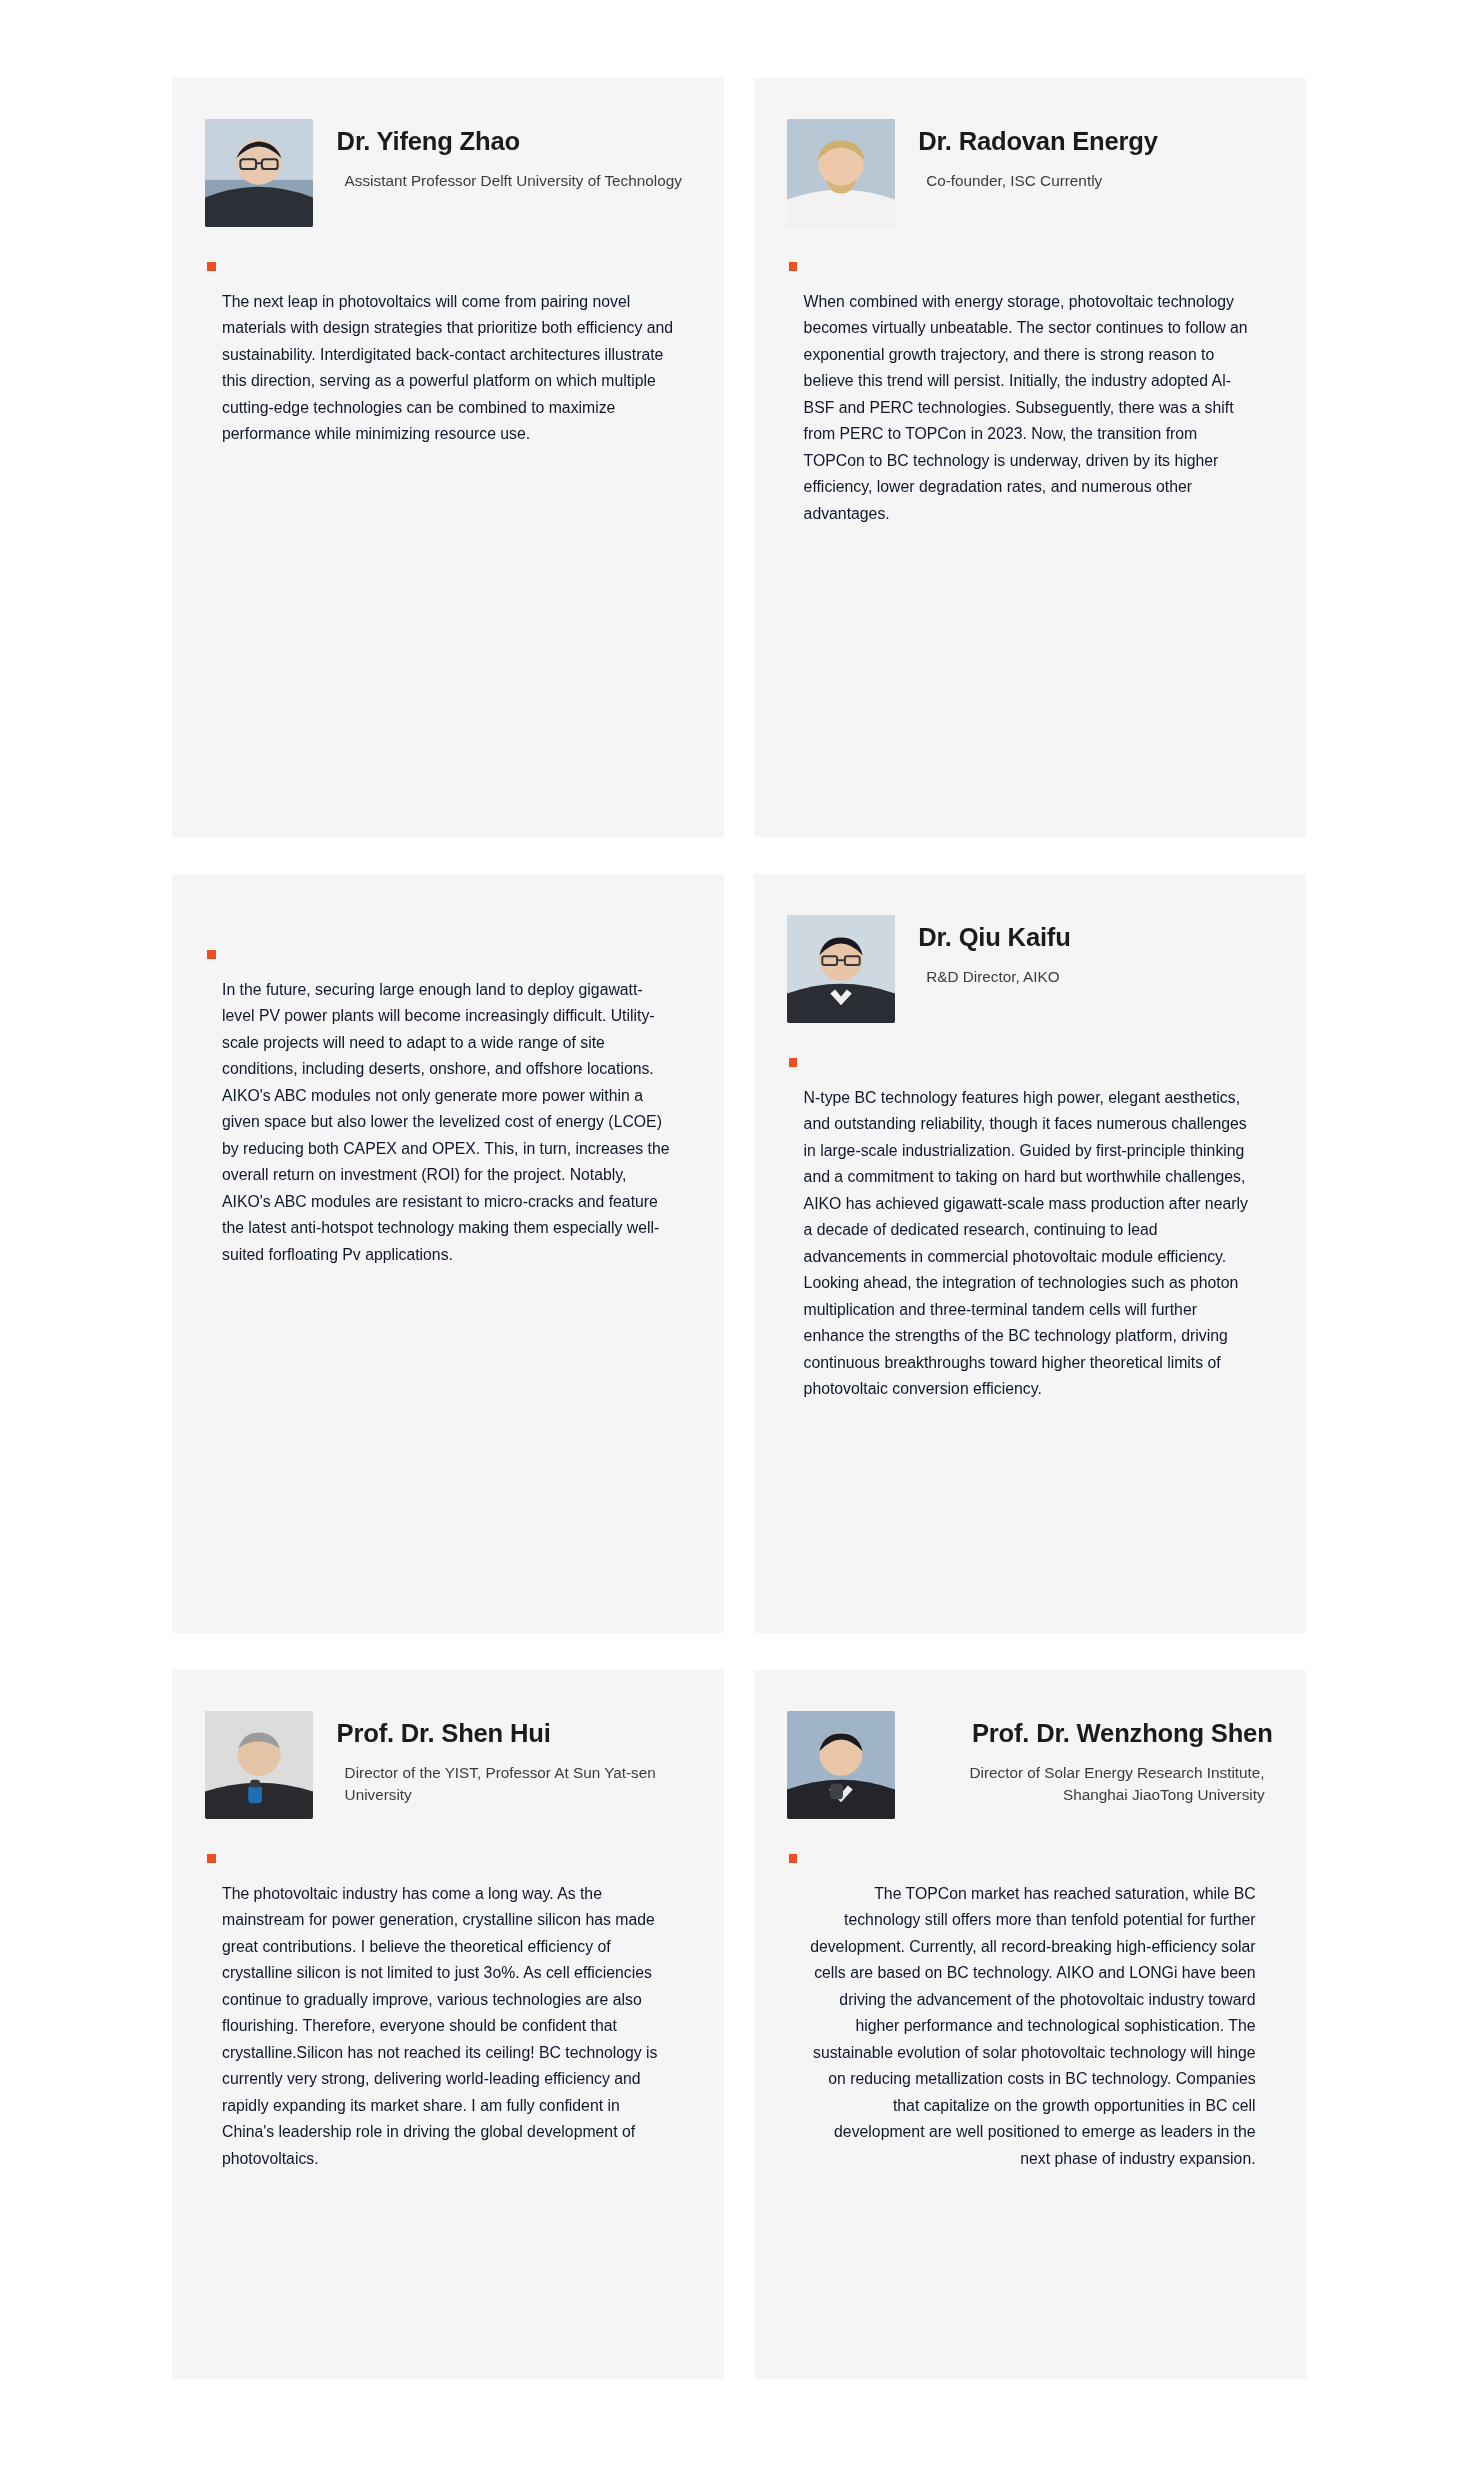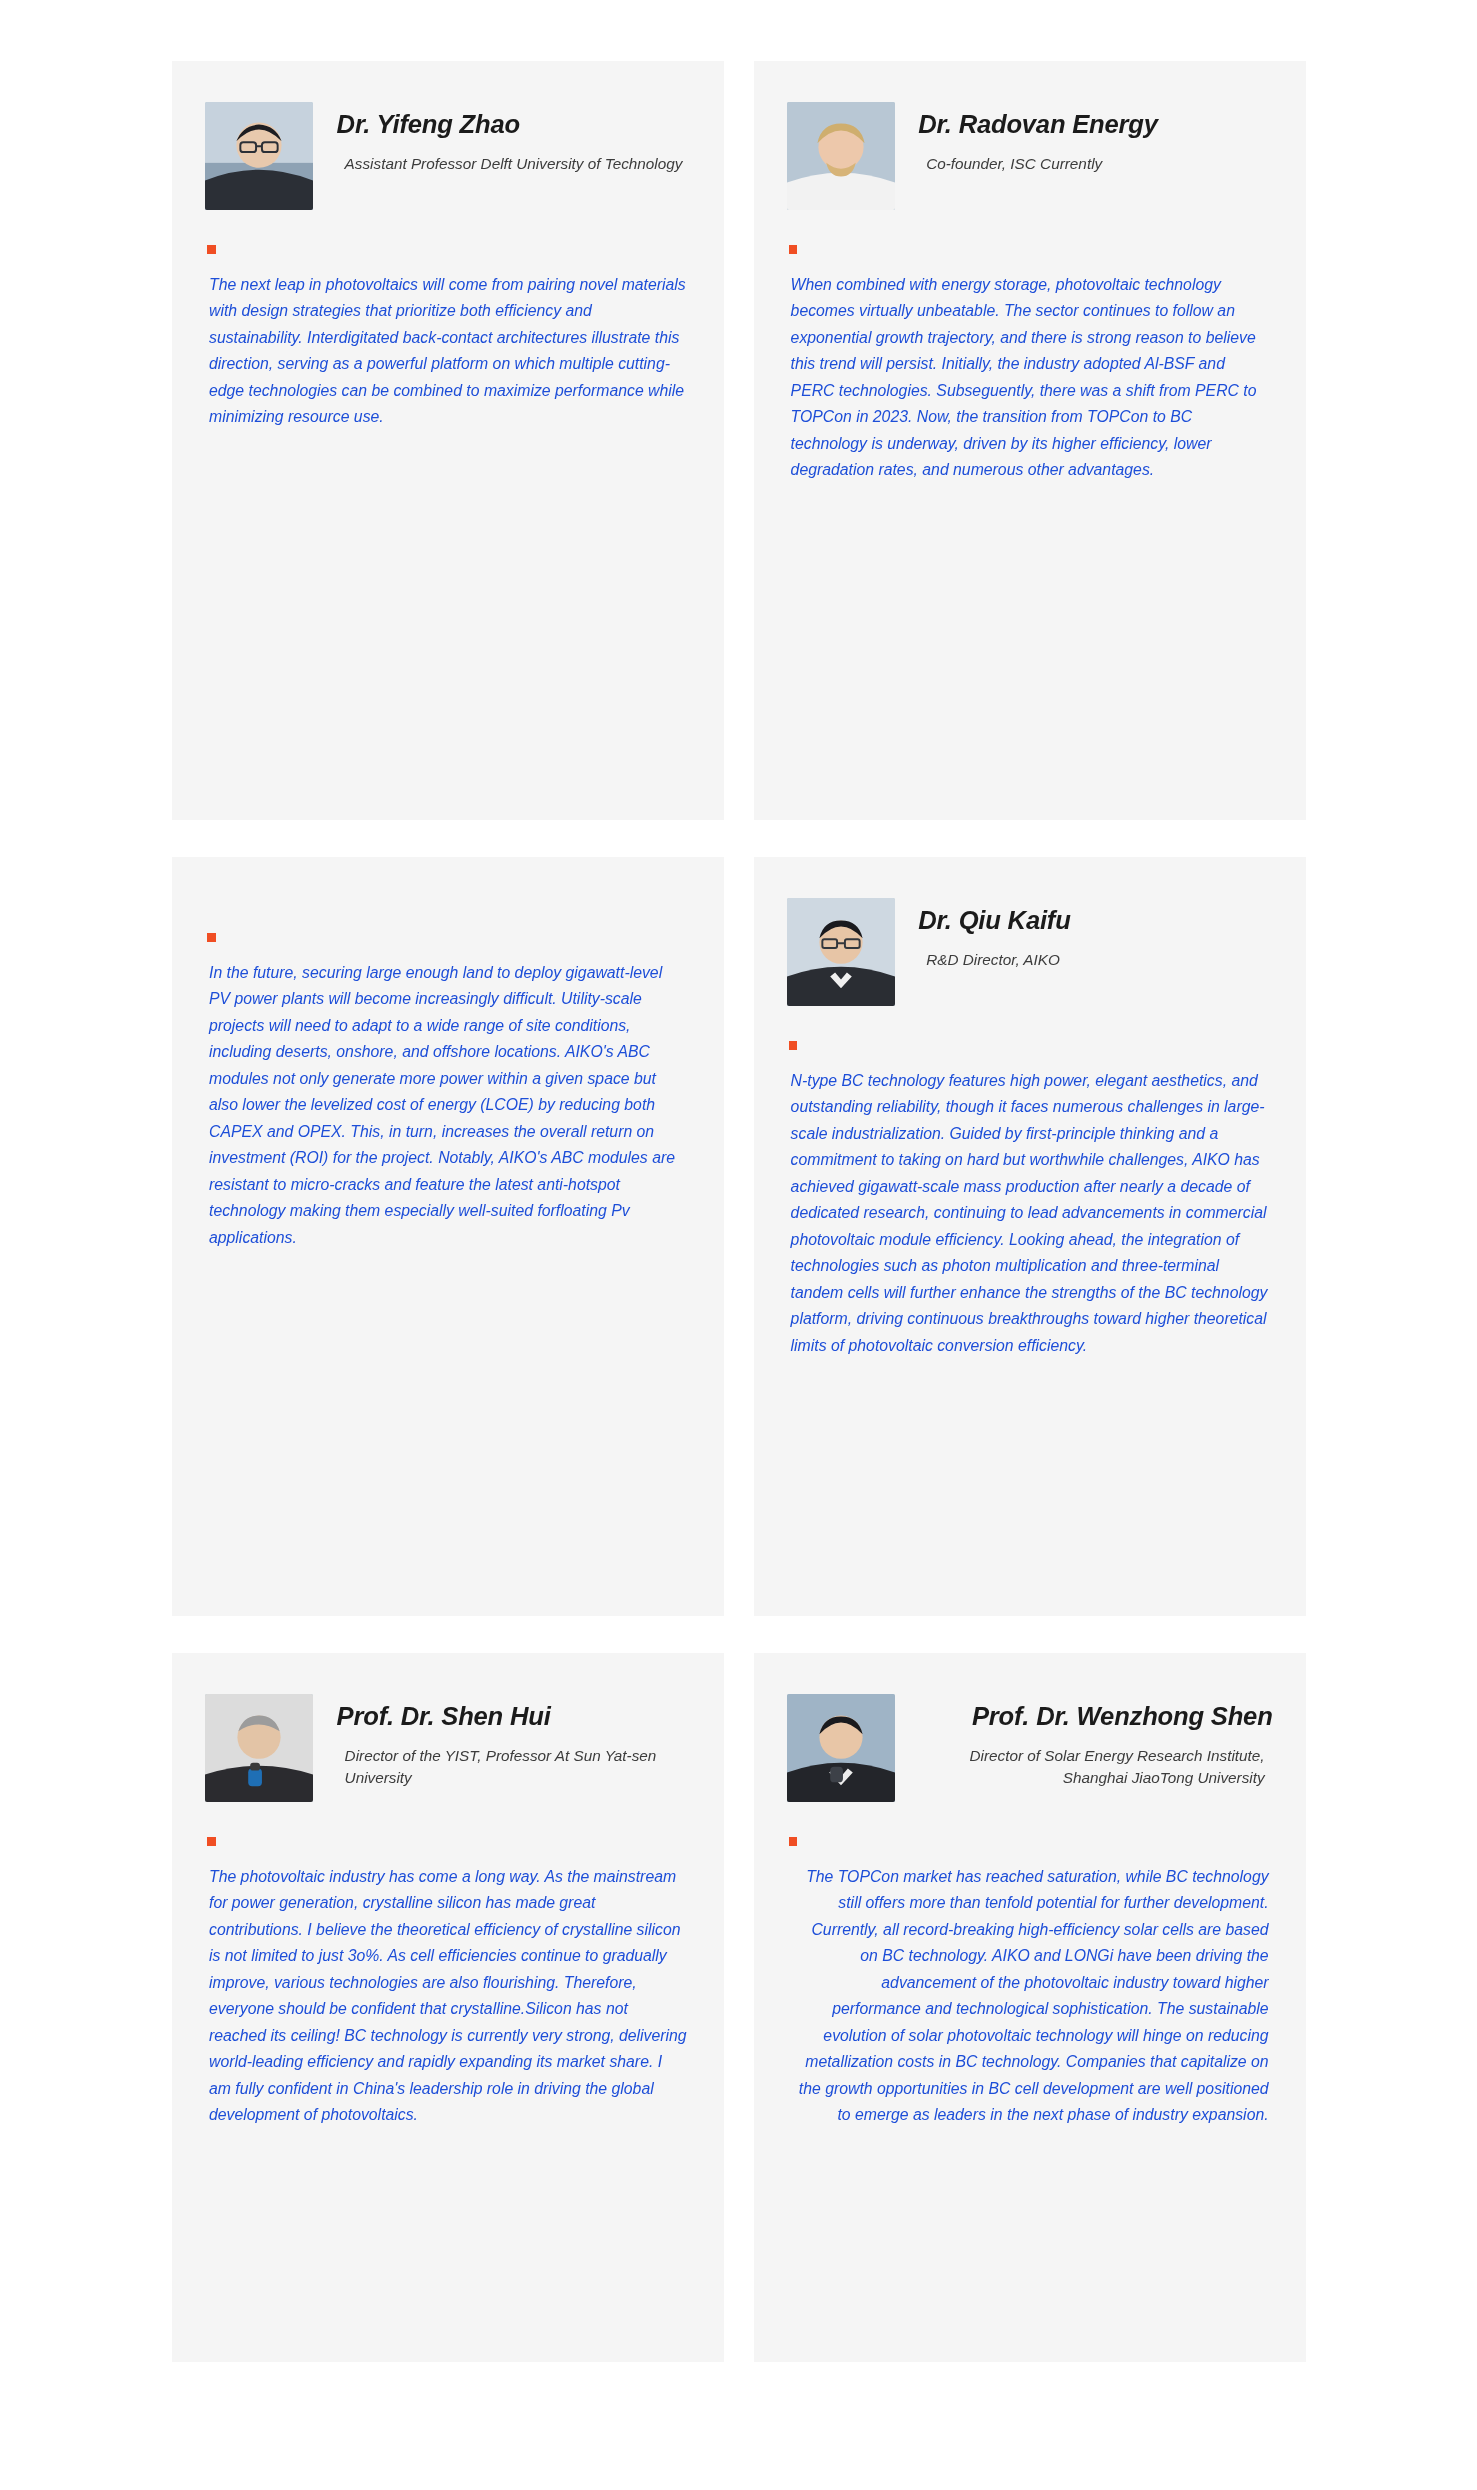--- a/index.html
+++ b/index.html
@@ -12,27 +12,26 @@
   #page {
     width: 1478px;
     height: 2490px;
     position: relative;
     background: #ffffff;
     overflow: hidden;
   }
   .grid {
     position: absolute;
     left: 172px;
-    top: 61px;
+    top: 78px;
     width: 1133px;
     display: grid;
     grid-template-columns: 552px 552px;
     column-gap: 29.6px;
     row-gap: 37px;
-    font-style: italic;
   }
   .card {
     background: #f5f5f5;
     padding: 41px 33px 29.6px 33px;
     position: relative;
   }
   .card-head {
     display: flex;
     align-items: flex-start;
     gap: 23.6px;
@@ -65,22 +64,22 @@
   }
   .sq {
     width: 8.9px;
     height: 8.9px;
     background: #f04e23;
     margin: 35px 0 17.7px 2px;
   }
   .quote {
     font-size: 15.8px;
     line-height: 1.68;
-    color: #1d4ed8;
-    margin: 4px;
+    color: #0f172a;
+    margin: 17px;
   }
   .c0 { min-height: 759px; }
   .c1 { min-height: 759px; }
   .c2 { min-height: 759px; }
   .c3 { min-height: 759px; }
   .c4 { min-height: 709px; }
   .c5 { min-height: 709px; text-align: right; }
 </style>
 </head>
 <body>

